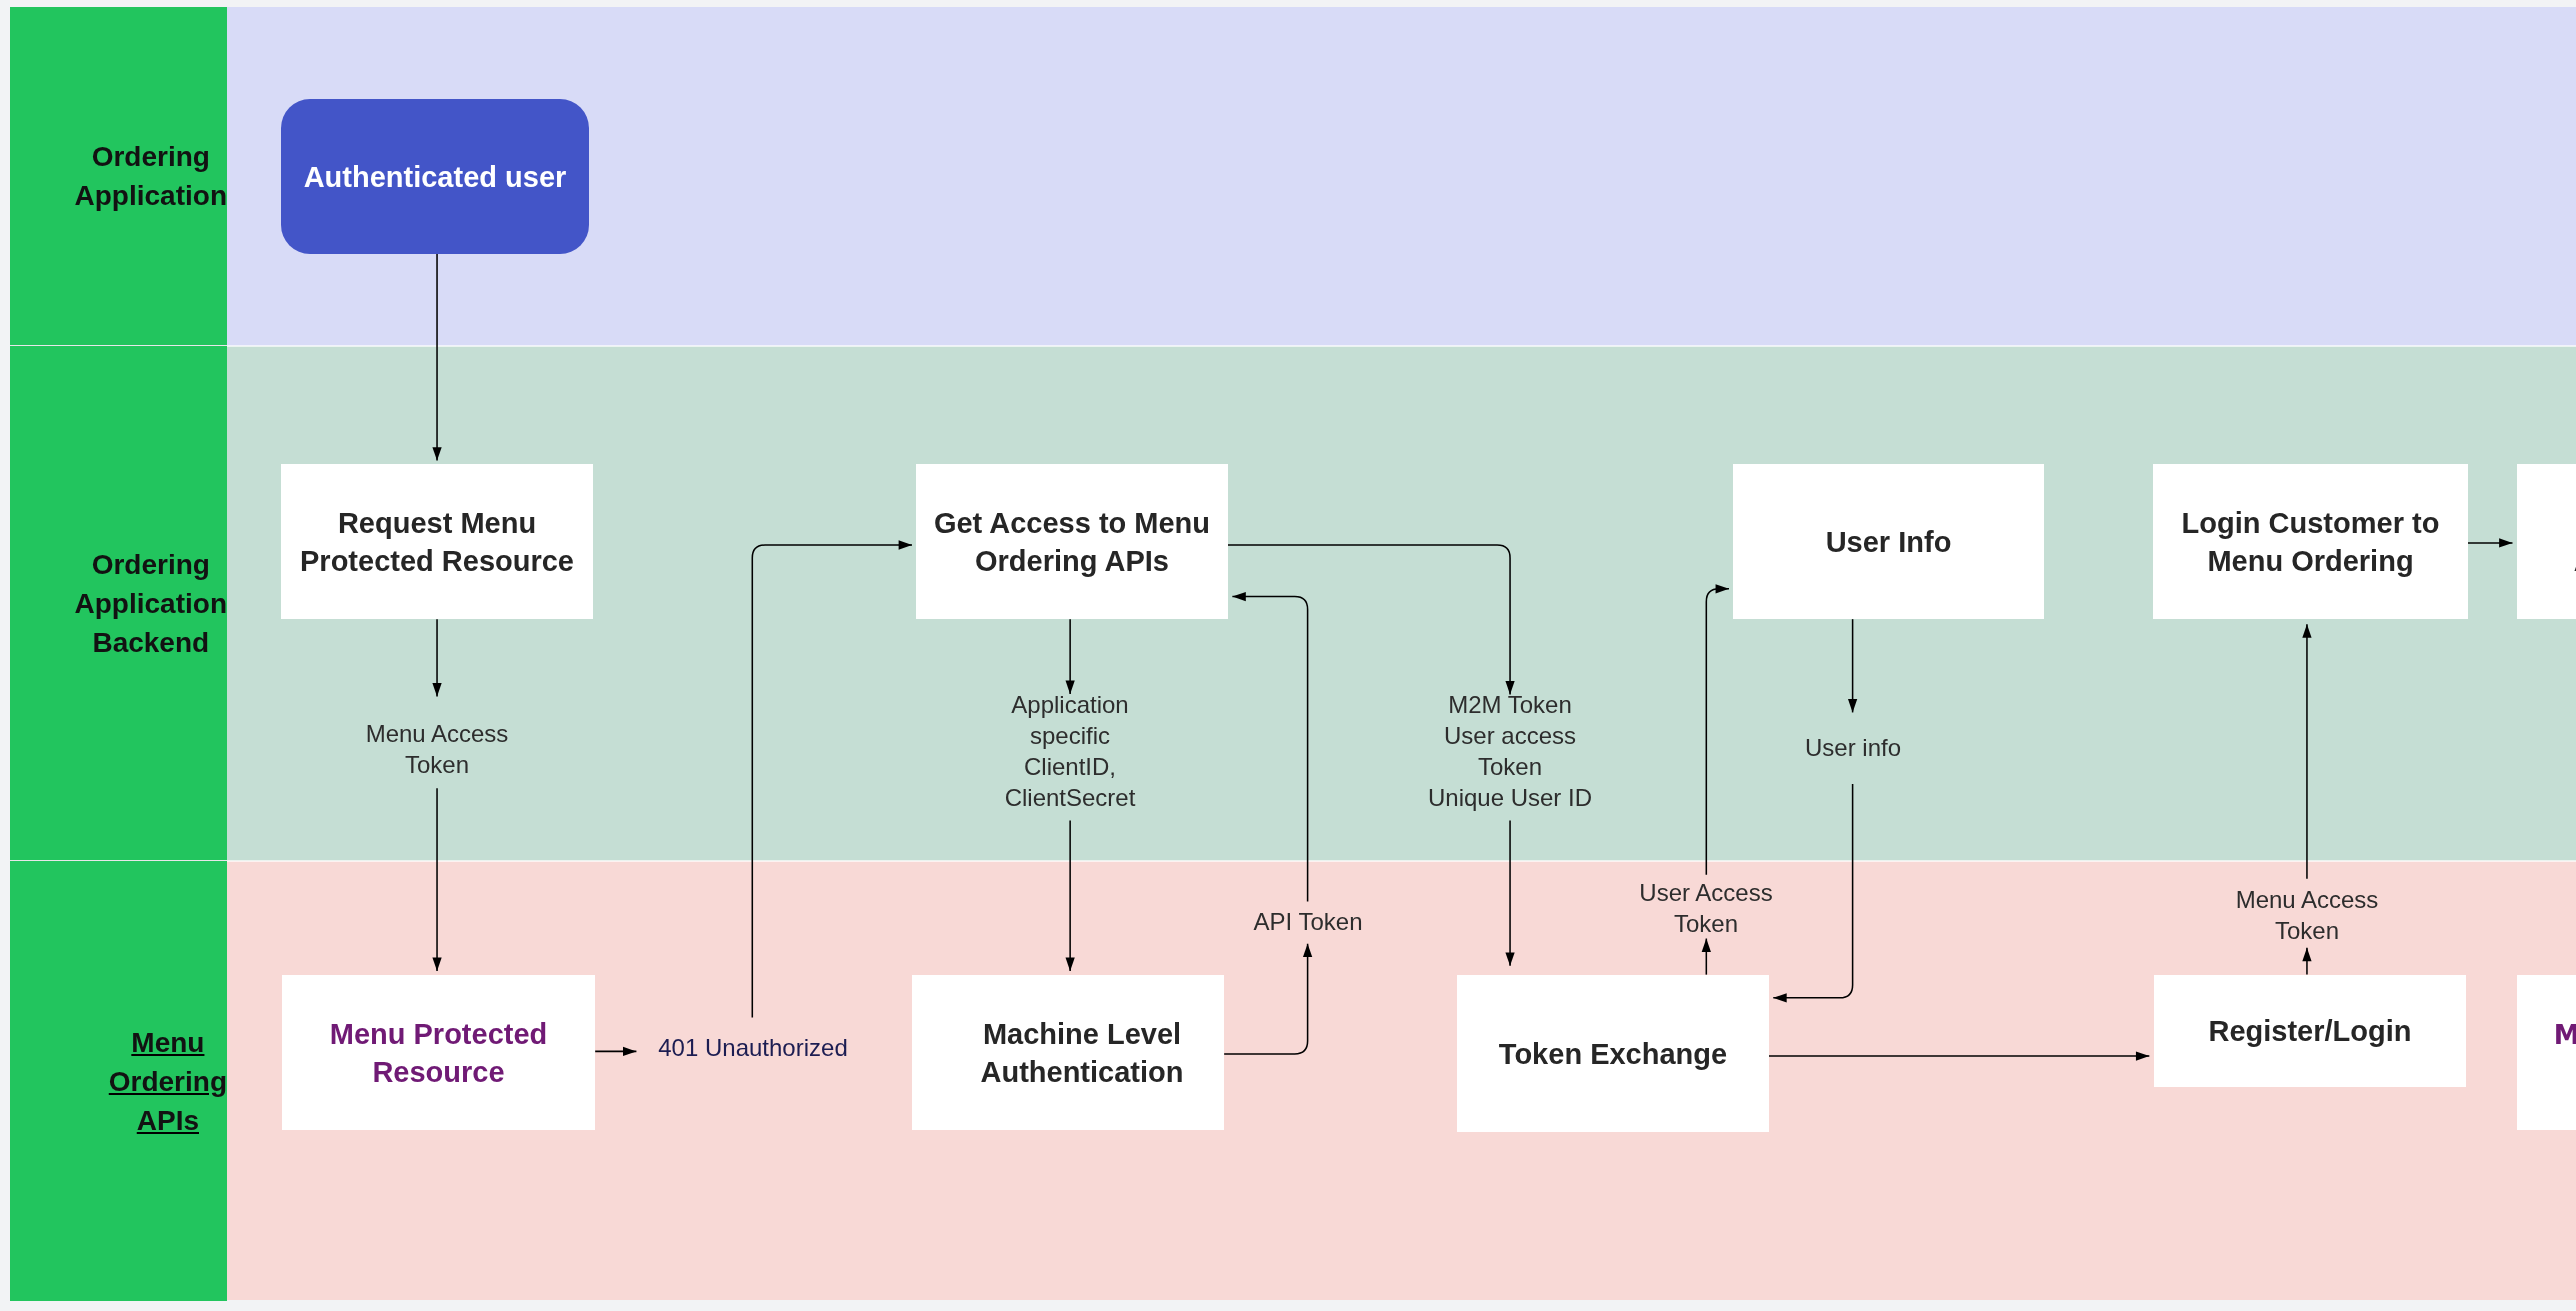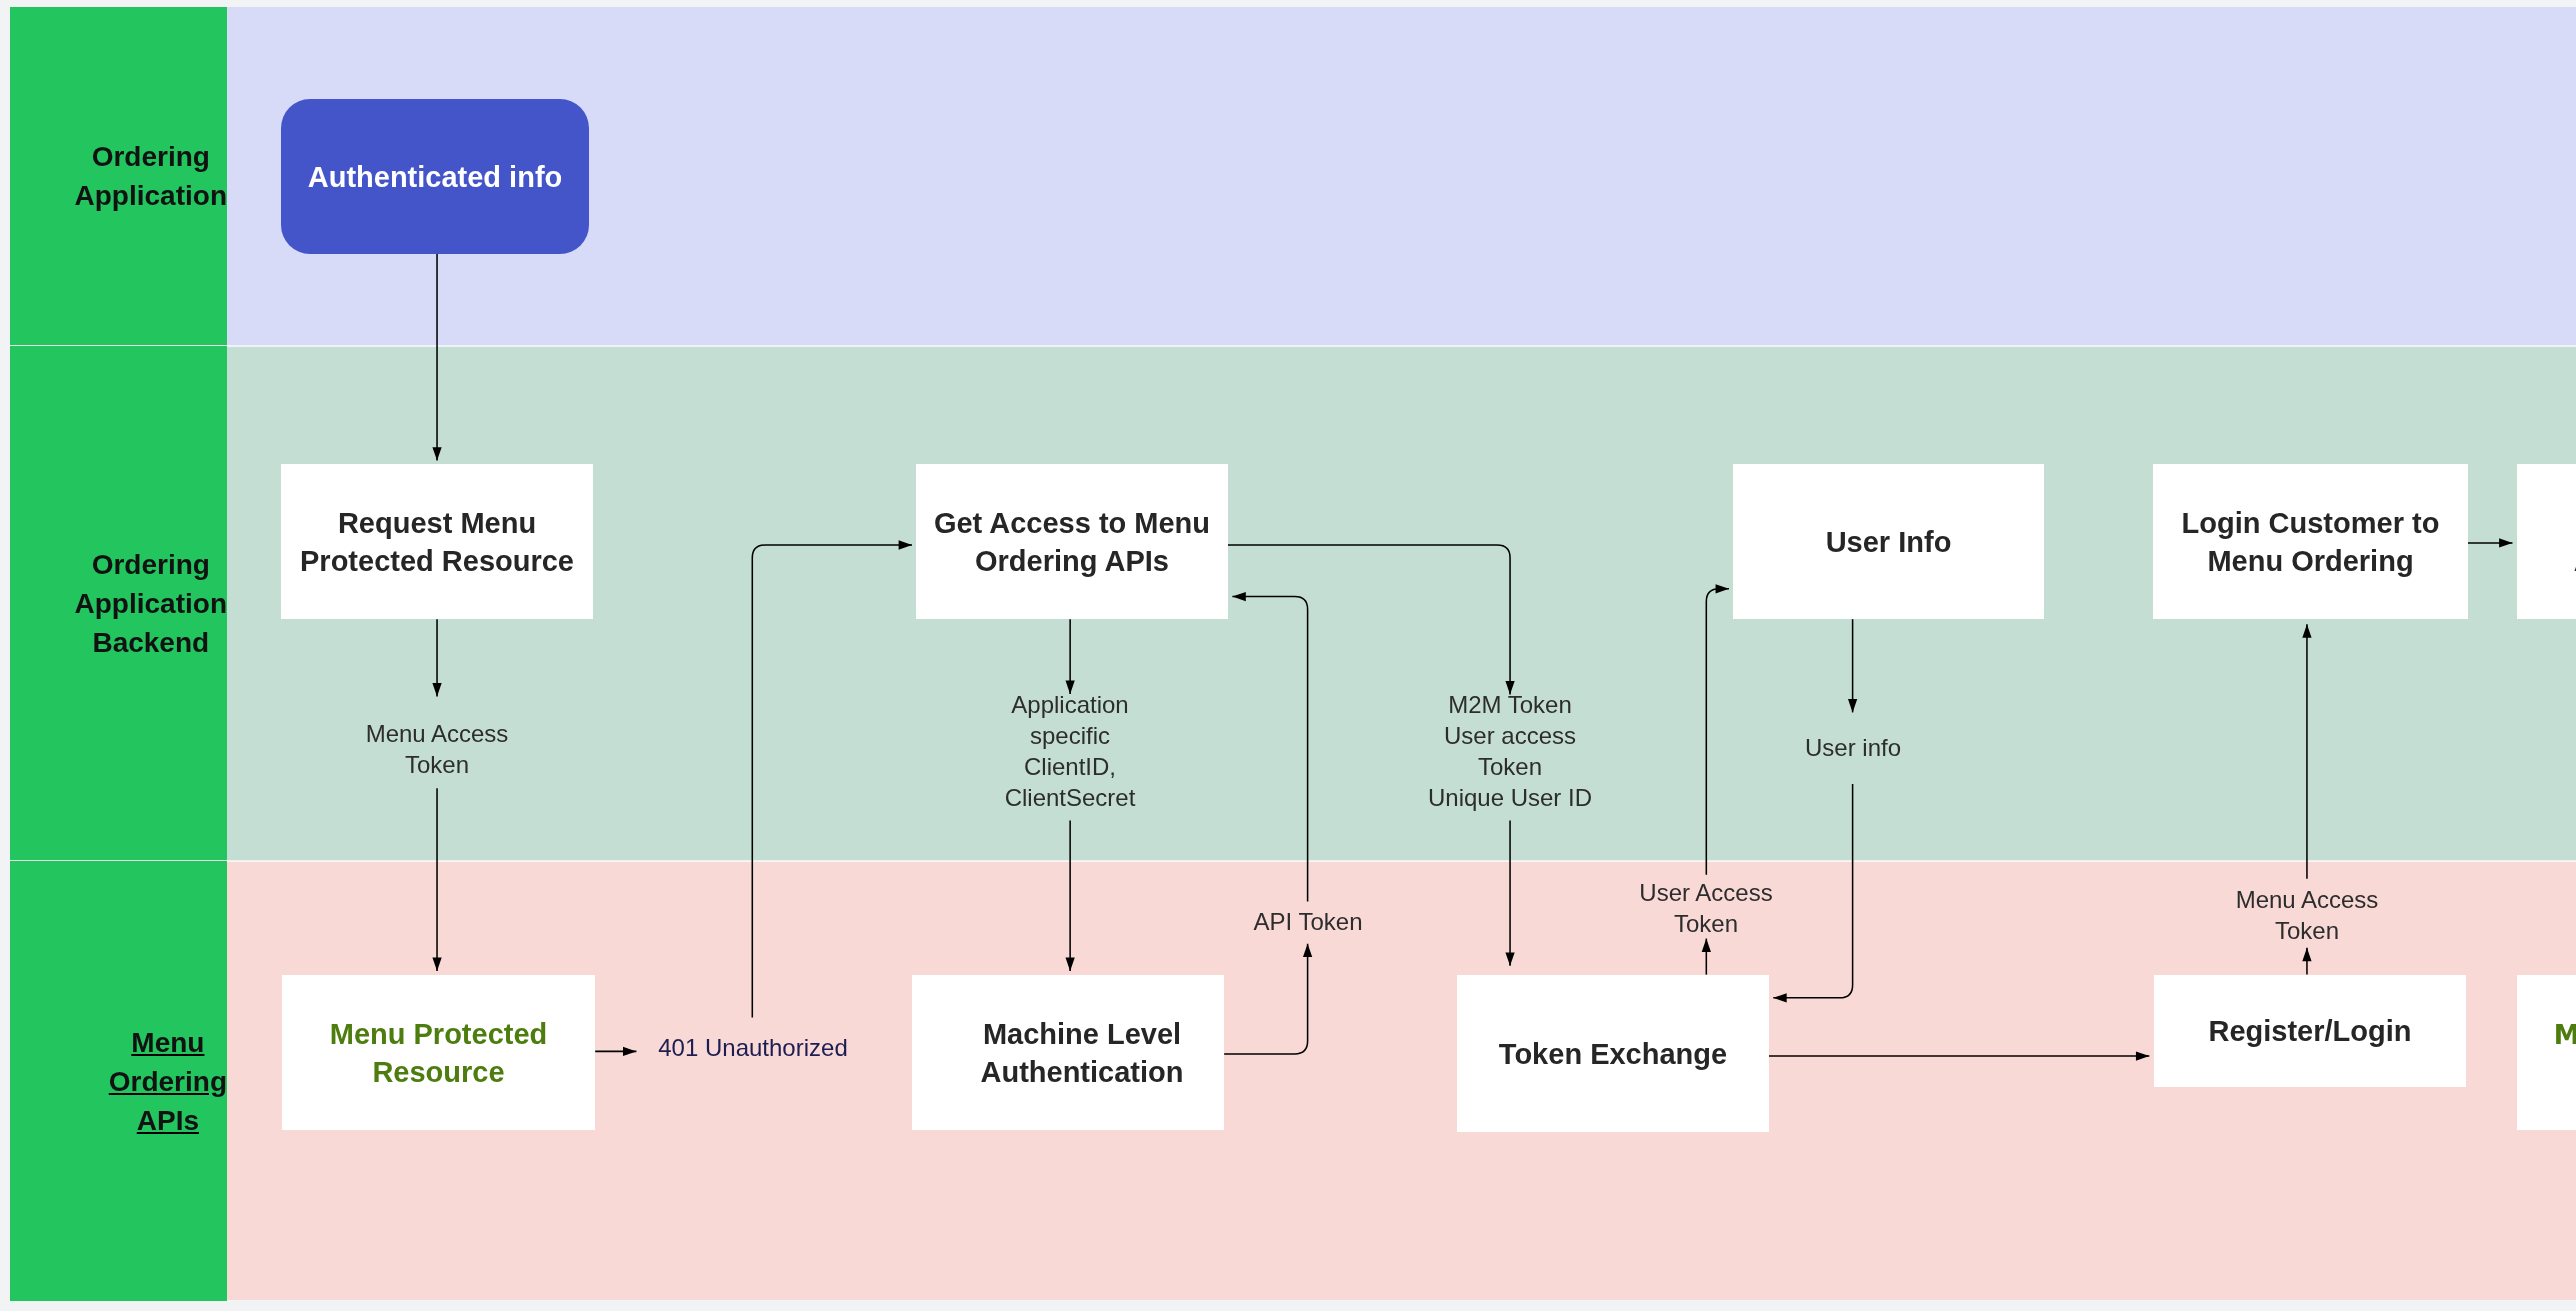--- a/index.html
+++ b/index.html
@@ -29,21 +29,21 @@
   .lane-sep{position:absolute;left:221px;width:3013px;height:1.5px;background:rgba(255,255,255,.65);}
 
   
   .node{
     position:absolute;background:#ffffff;
     display:flex;align-items:center;justify-content:center;
     text-align:center;white-space:pre-line;
     font-weight:bold;font-size:29px;line-height:38px;color:#262626;
     box-sizing:border-box;
   }
-  .node.navy{color:#4d7c0f;}
+  .node.navy{color:#701a75;}
   .node.wide-font{font-family:"DejaVu Sans", sans-serif;font-size:26px;line-height:36px;}
   .node.actor{
     background:#4355c8;color:#ffffff;border-radius:29px;
     font-size:29px;
   }
 
   
   .edge-label{
     position:absolute;transform:translateX(-50%);
     font-size:24px;line-height:31px;color:#2d2d2d;
@@ -120,21 +120,21 @@
 
       <path d="M 5183 1202 L 5183 1360" marker-end="url(#arr)"></path>
       <path d="M 5183 1533 L 5183 1885" marker-end="url(#arr)"></path>
 
       <path d="M 5481 2041 L 5735 2041" marker-end="url(#arr)"></path>
 
       <path d="M 5893 1892 L 5893 1212" marker-end="url(#arr)"></path>
     </g>
   </svg>
 
-  <div class="node actor" style="left:281px;top:99px;width:308px;height:155px;">Authenticated info</div>
+  <div class="node actor" style="left:281px;top:99px;width:308px;height:155px;">Authenticated user</div>
 
   <div class="node" style="left:916px;top:464px;width:312px;height:155px;">Get Access to Menu
 Ordering APIs</div>
 
   <div class="node" style="left:281px;top:464px;width:312px;height:155px;">Request Menu
 Protected Resource</div>
 
   <div class="node" style="left:1733px;top:464px;width:311px;height:155px;">User Info</div>
 
   <div class="node" style="left:2153px;top:464px;width:315px;height:155px;">Login Customer to

